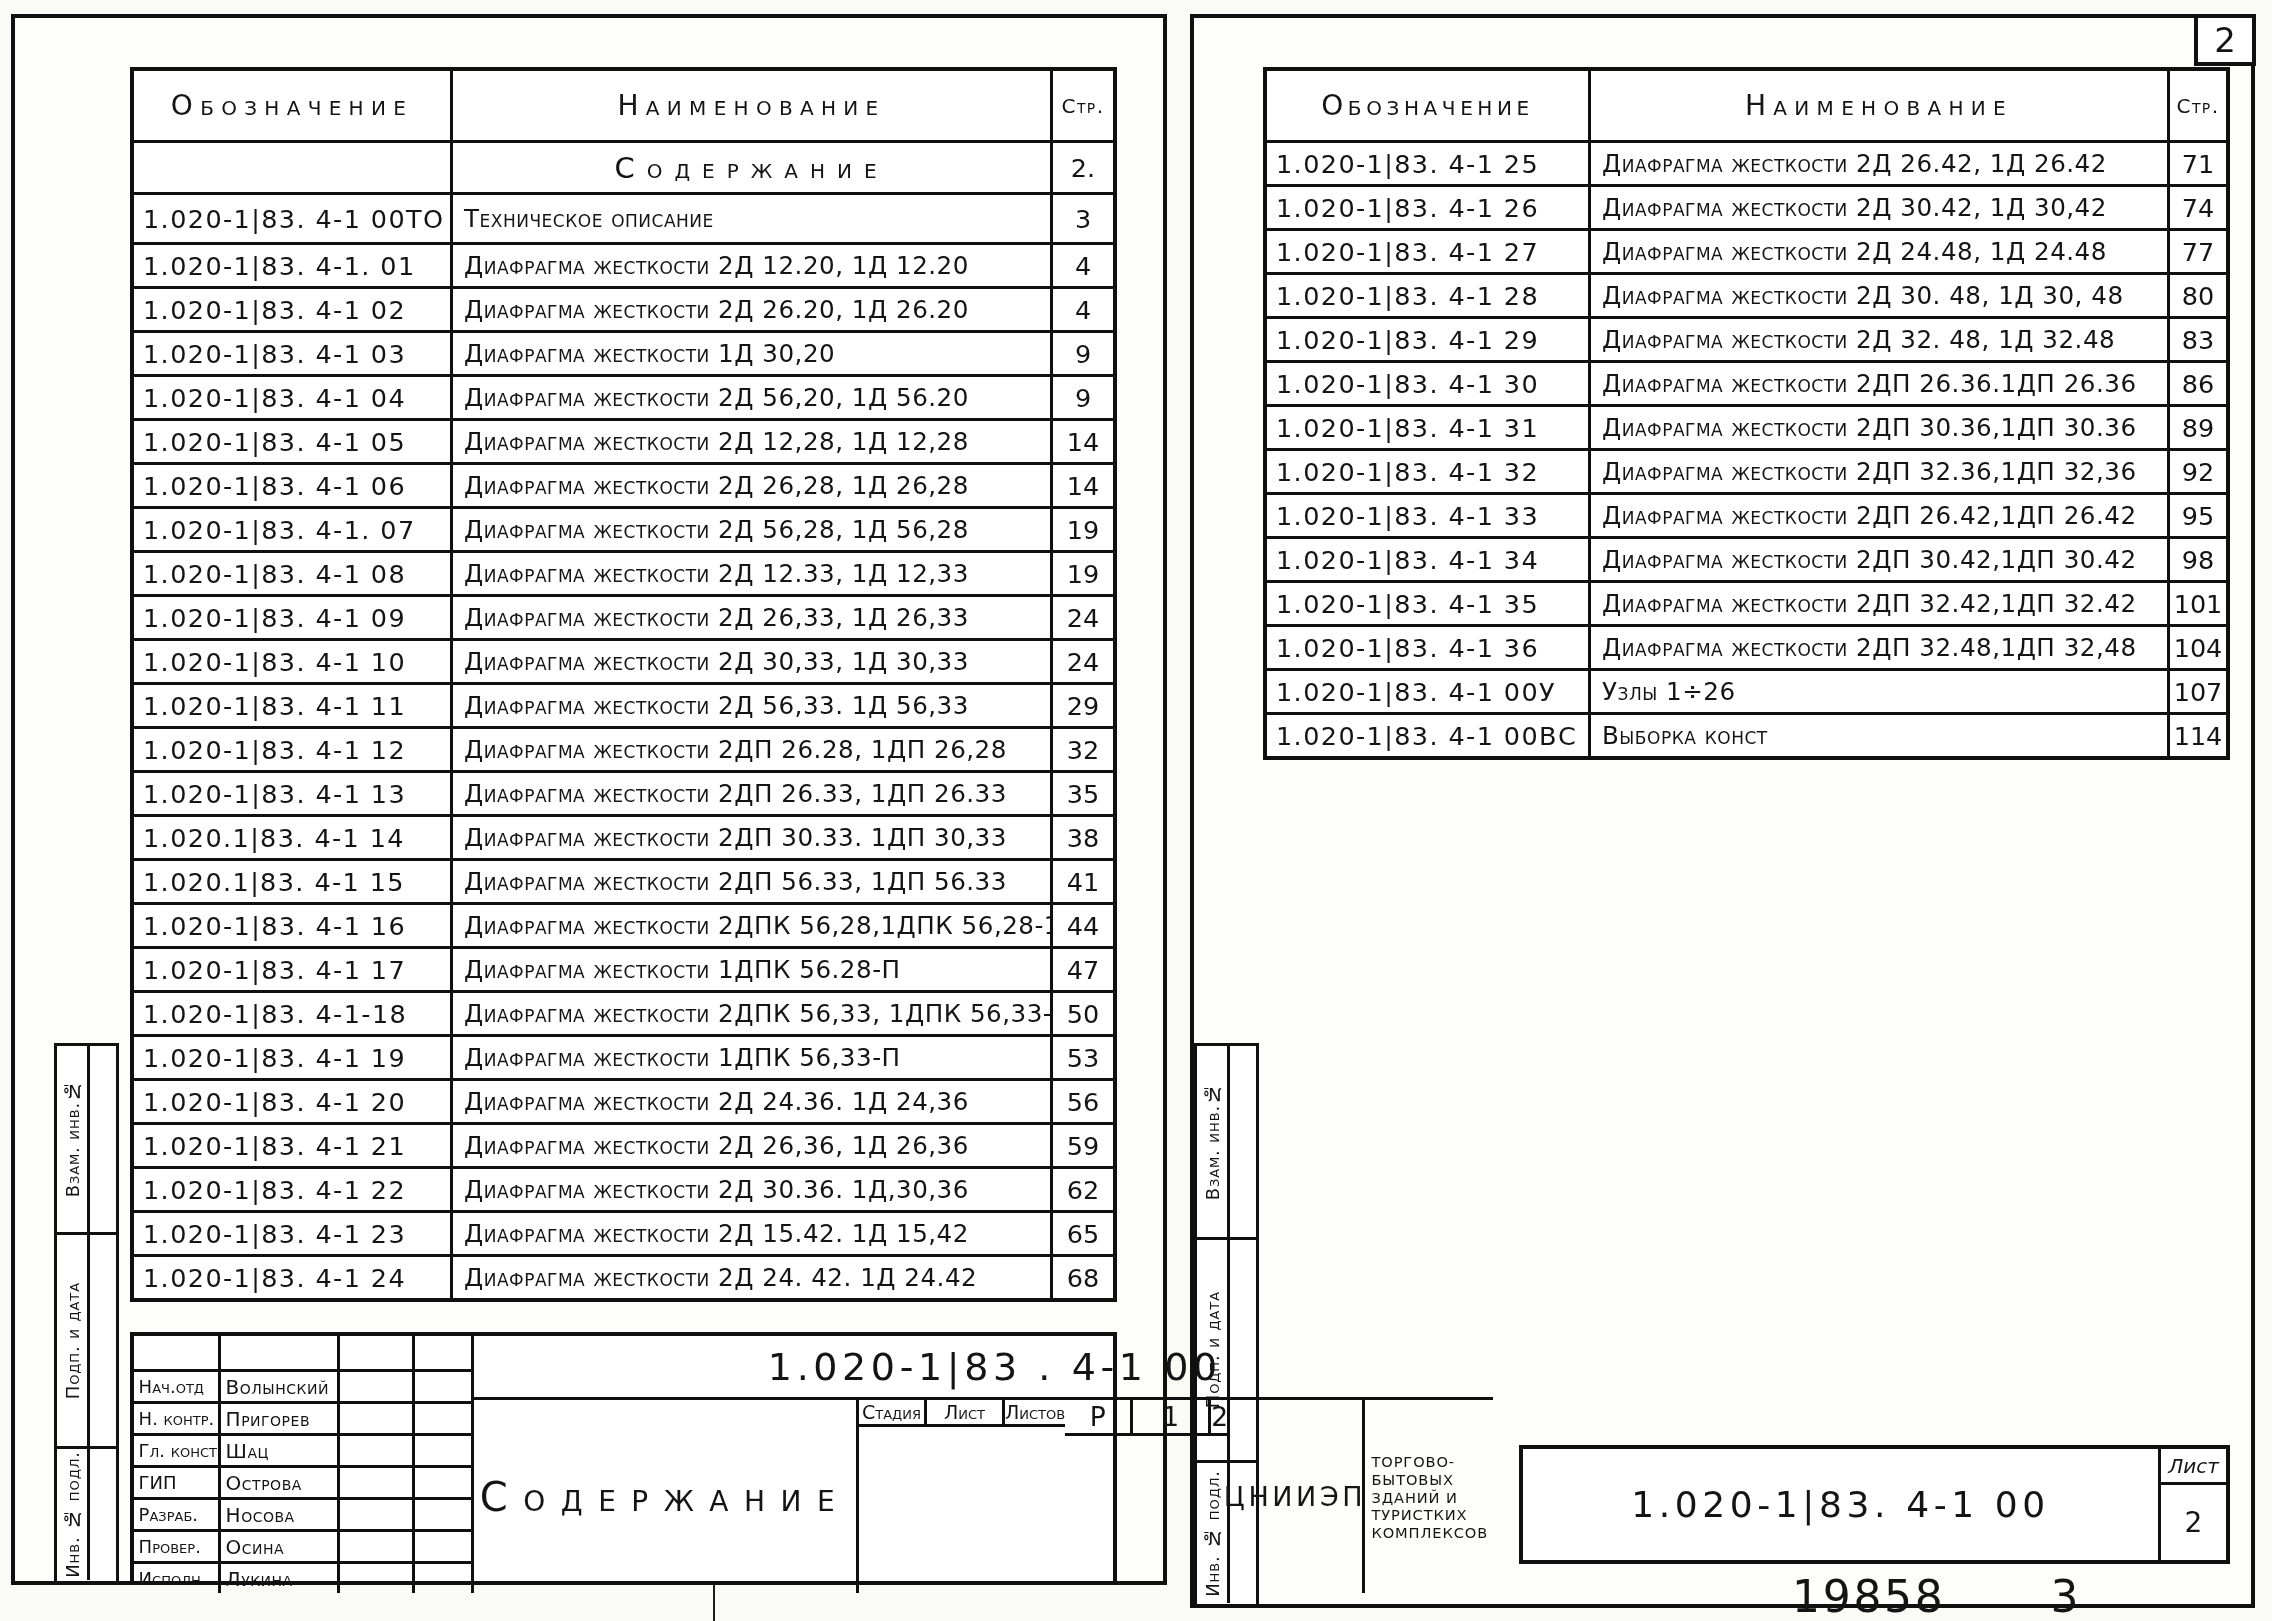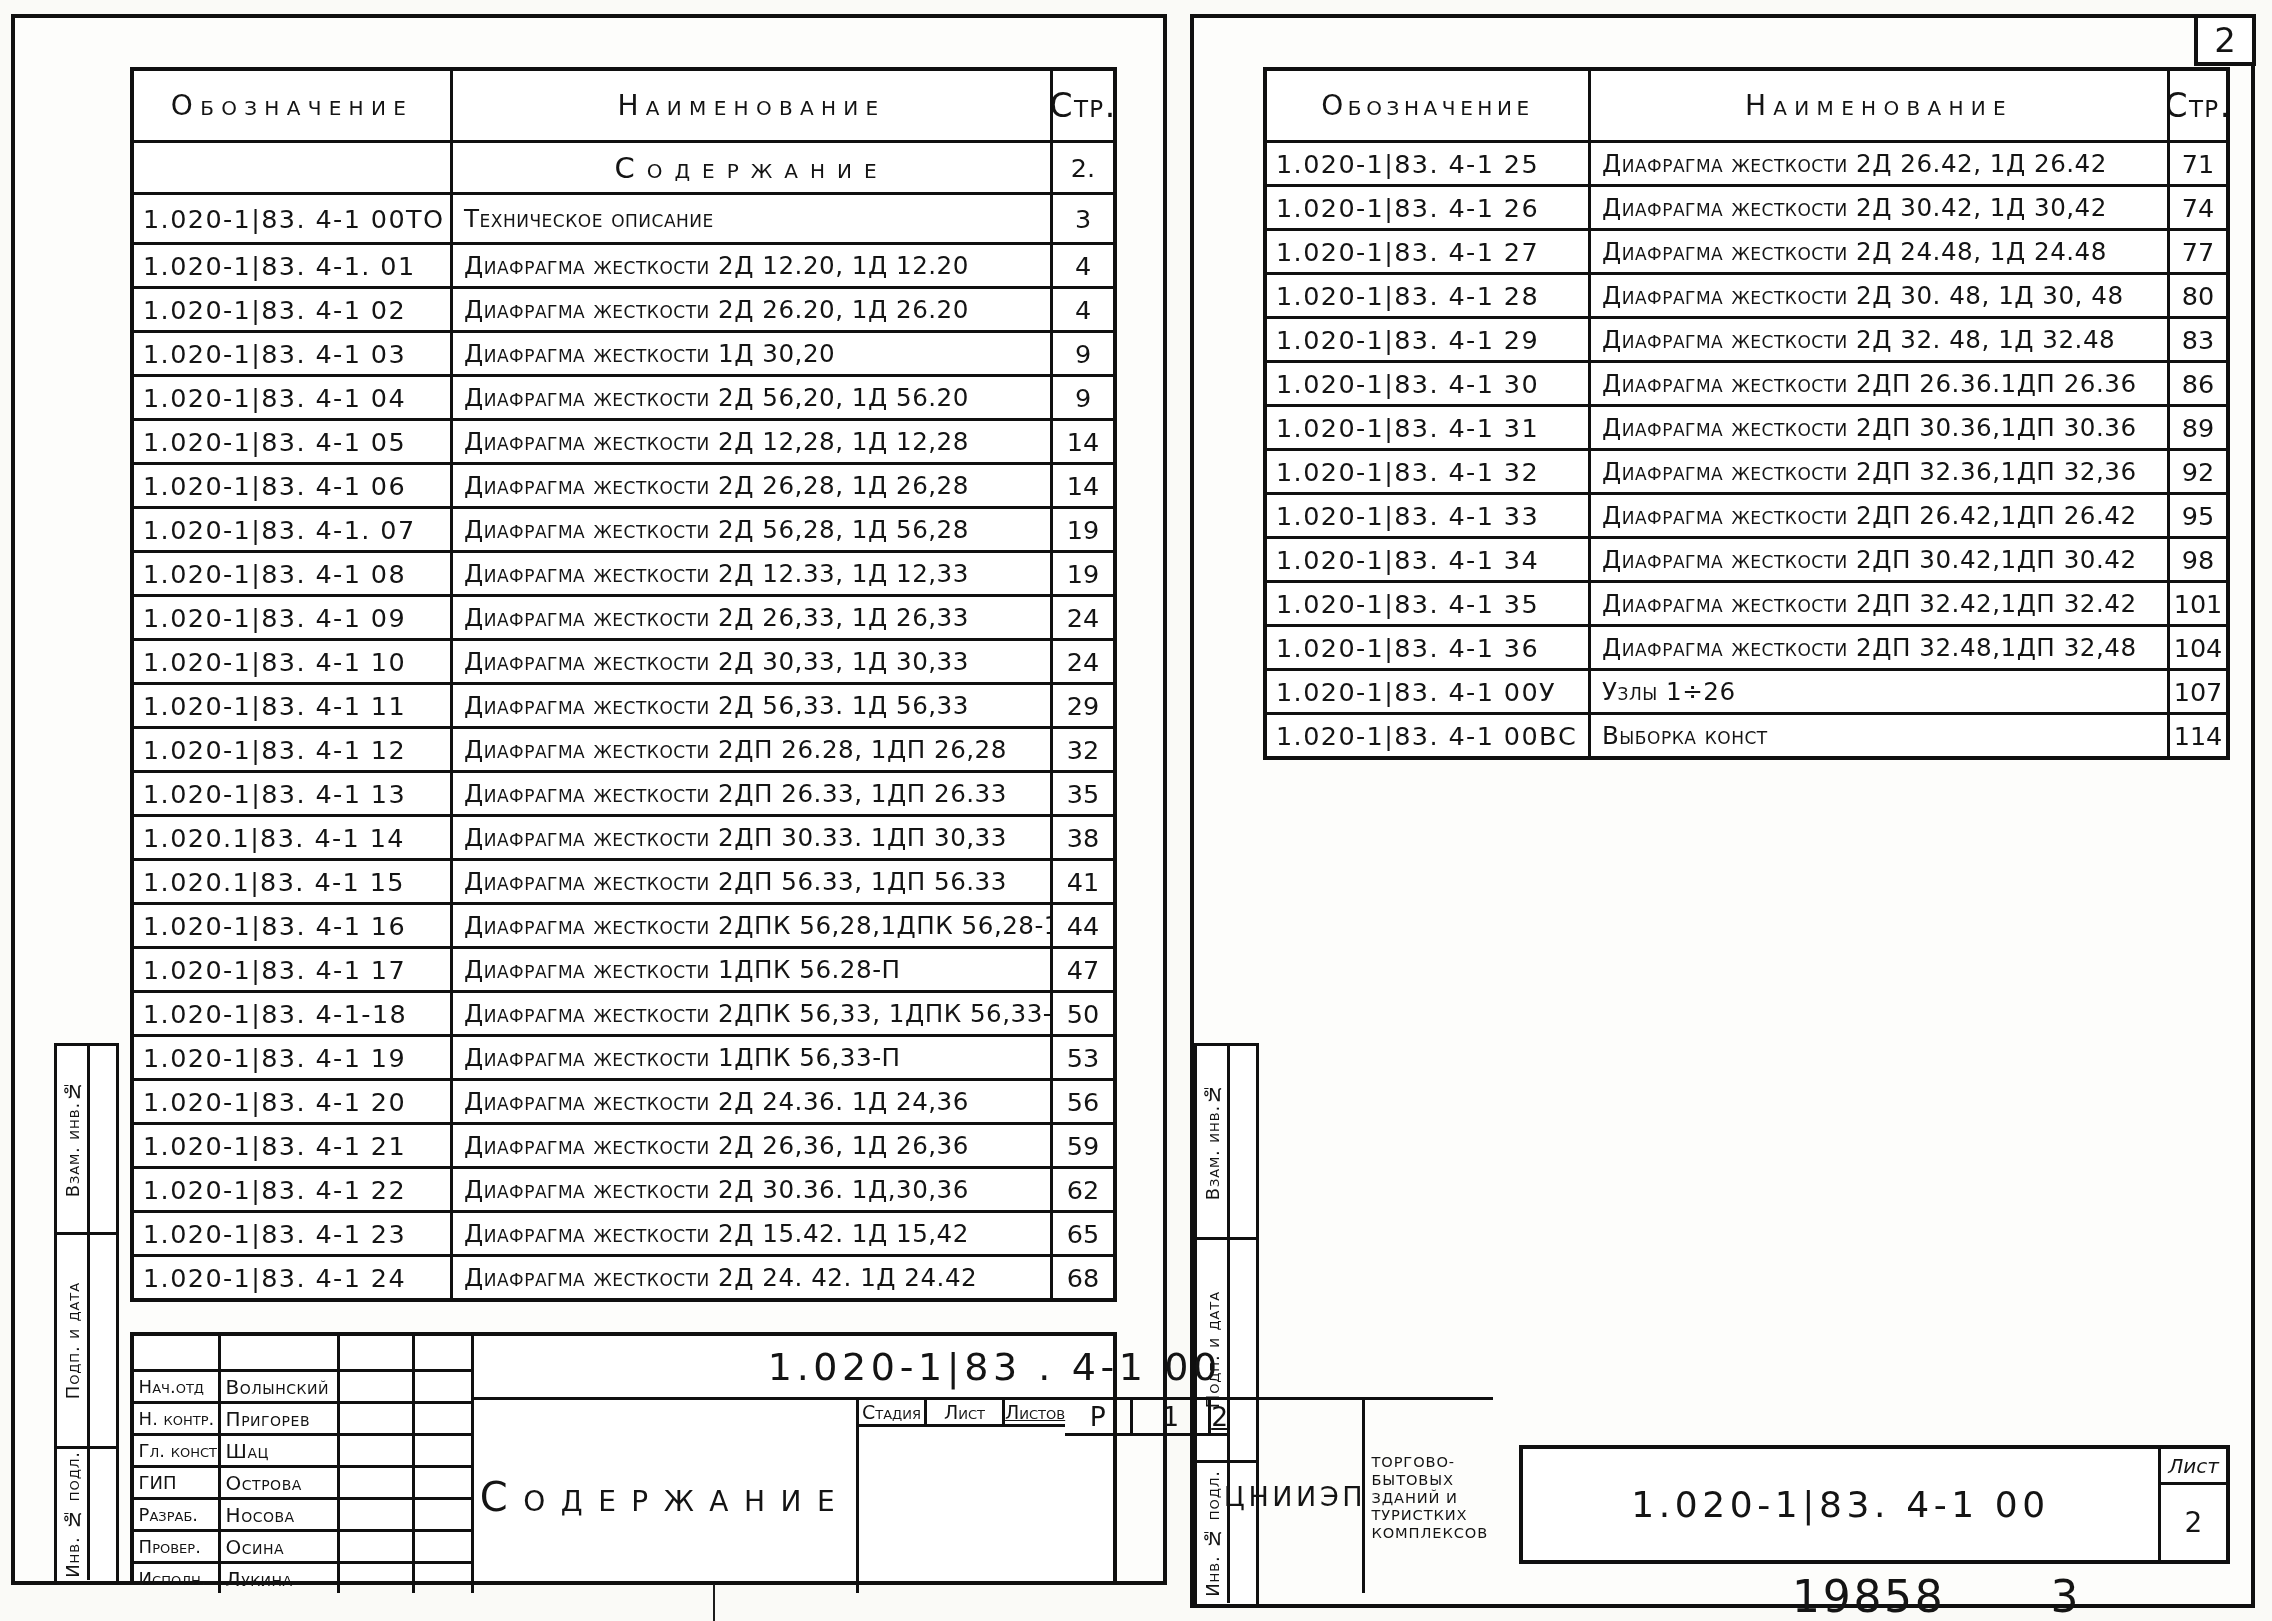--- a/index.html
+++ b/index.html
@@ -18,21 +18,21 @@
   .tr.hh{height:69px;}
   .tr.h113{height:52px;}
   .tr.h110{height:50px;}
   .td{border-right:3.6px solid #101010;display:flex;align-items:center;overflow:hidden;
       box-sizing:border-box;white-space:nowrap;}
   .td:last-child{border-right:none;}
   .td.d{padding-left:9px;font-size:25.5px;letter-spacing:1.4px;}
   .td.n{padding-left:11px;font-size:24.6px;letter-spacing:0.5px;}
   .td.p{justify-content:center;font-size:25.5px;}
   .td.hd{justify-content:center;font-size:28px;letter-spacing:7.3px;padding-left:0;}
-  .td.hd.pg{letter-spacing:1.4px;font-size:33px;}
+  .td.hd.pg{letter-spacing:1.4px;font-size:20px;}
   .td.ctr{justify-content:center;padding-left:0;font-size:29px;letter-spacing:12px;}
 
   
   .mstripe{position:absolute;border:3.6px solid #101010;box-sizing:border-box;background:#fff;}
   .mcell{display:grid;grid-template-columns:33px 1fr;box-sizing:border-box;border-top:3.6px solid #101010;}
   .mcell:first-child{border-top:none;}
   .mlab{border-right:3.6px solid #101010;display:flex;align-items:center;justify-content:center;}
   .vtext{writing-mode:vertical-rl;transform:rotate(180deg);font-size:18px;letter-spacing:0.9px;white-space:nowrap;}
 
   
@@ -49,21 +49,21 @@
   .pc.nm{font-size:20px;letter-spacing:0.5px;}
   .sright{display:flex;flex-direction:column;}
   .doccell{height:64px;border-bottom:3.6px solid #101010;display:flex;align-items:center;justify-content:center;
            font-size:38px;letter-spacing:4.6px;box-sizing:border-box;padding-left:23px;}
   .lower{flex:1;display:grid;grid-template-columns:385px 1fr;}
   .titlecell{border-right:3.6px solid #101010;display:flex;align-items:center;justify-content:center;
              font-size:40px;letter-spacing:15.5px;box-sizing:border-box;}
   .slv{display:flex;flex-direction:row;}
   .slvrow{display:grid;grid-template-columns:68px 78px 1fr;box-sizing:border-box;border-bottom:3.6px solid #101010;}
   .slvrow div{border-right:3.6px solid #101010;display:flex;align-items:center;justify-content:center;box-sizing:border-box;}
-  .slvrow div:last-child{border-right:none;text-decoration:underline;}
+  .slvrow div:last-child{border-right:none;}
   .slvh{height:27px;font-size:19px;}
   .slvv{height:36px;font-size:26.5px;}
   .orgrow{flex:1;display:grid;grid-template-columns:137px 1fr;}
   .org{border-right:3.6px solid #101010;display:flex;align-items:center;justify-content:center;
        font-size:27px;letter-spacing:3.6px;box-sizing:border-box;}
   .orgdept{font-size:14.6px;line-height:1.22;padding:5.5px 4.6px 3.6px 6.4px;text-transform:uppercase;
            letter-spacing:0.9px;display:flex;align-items:center;white-space:normal;}
 
   
   .rstamp{position:absolute;left:1519px;top:1445px;width:711px;height:119px;border:4.6px solid #101010;

